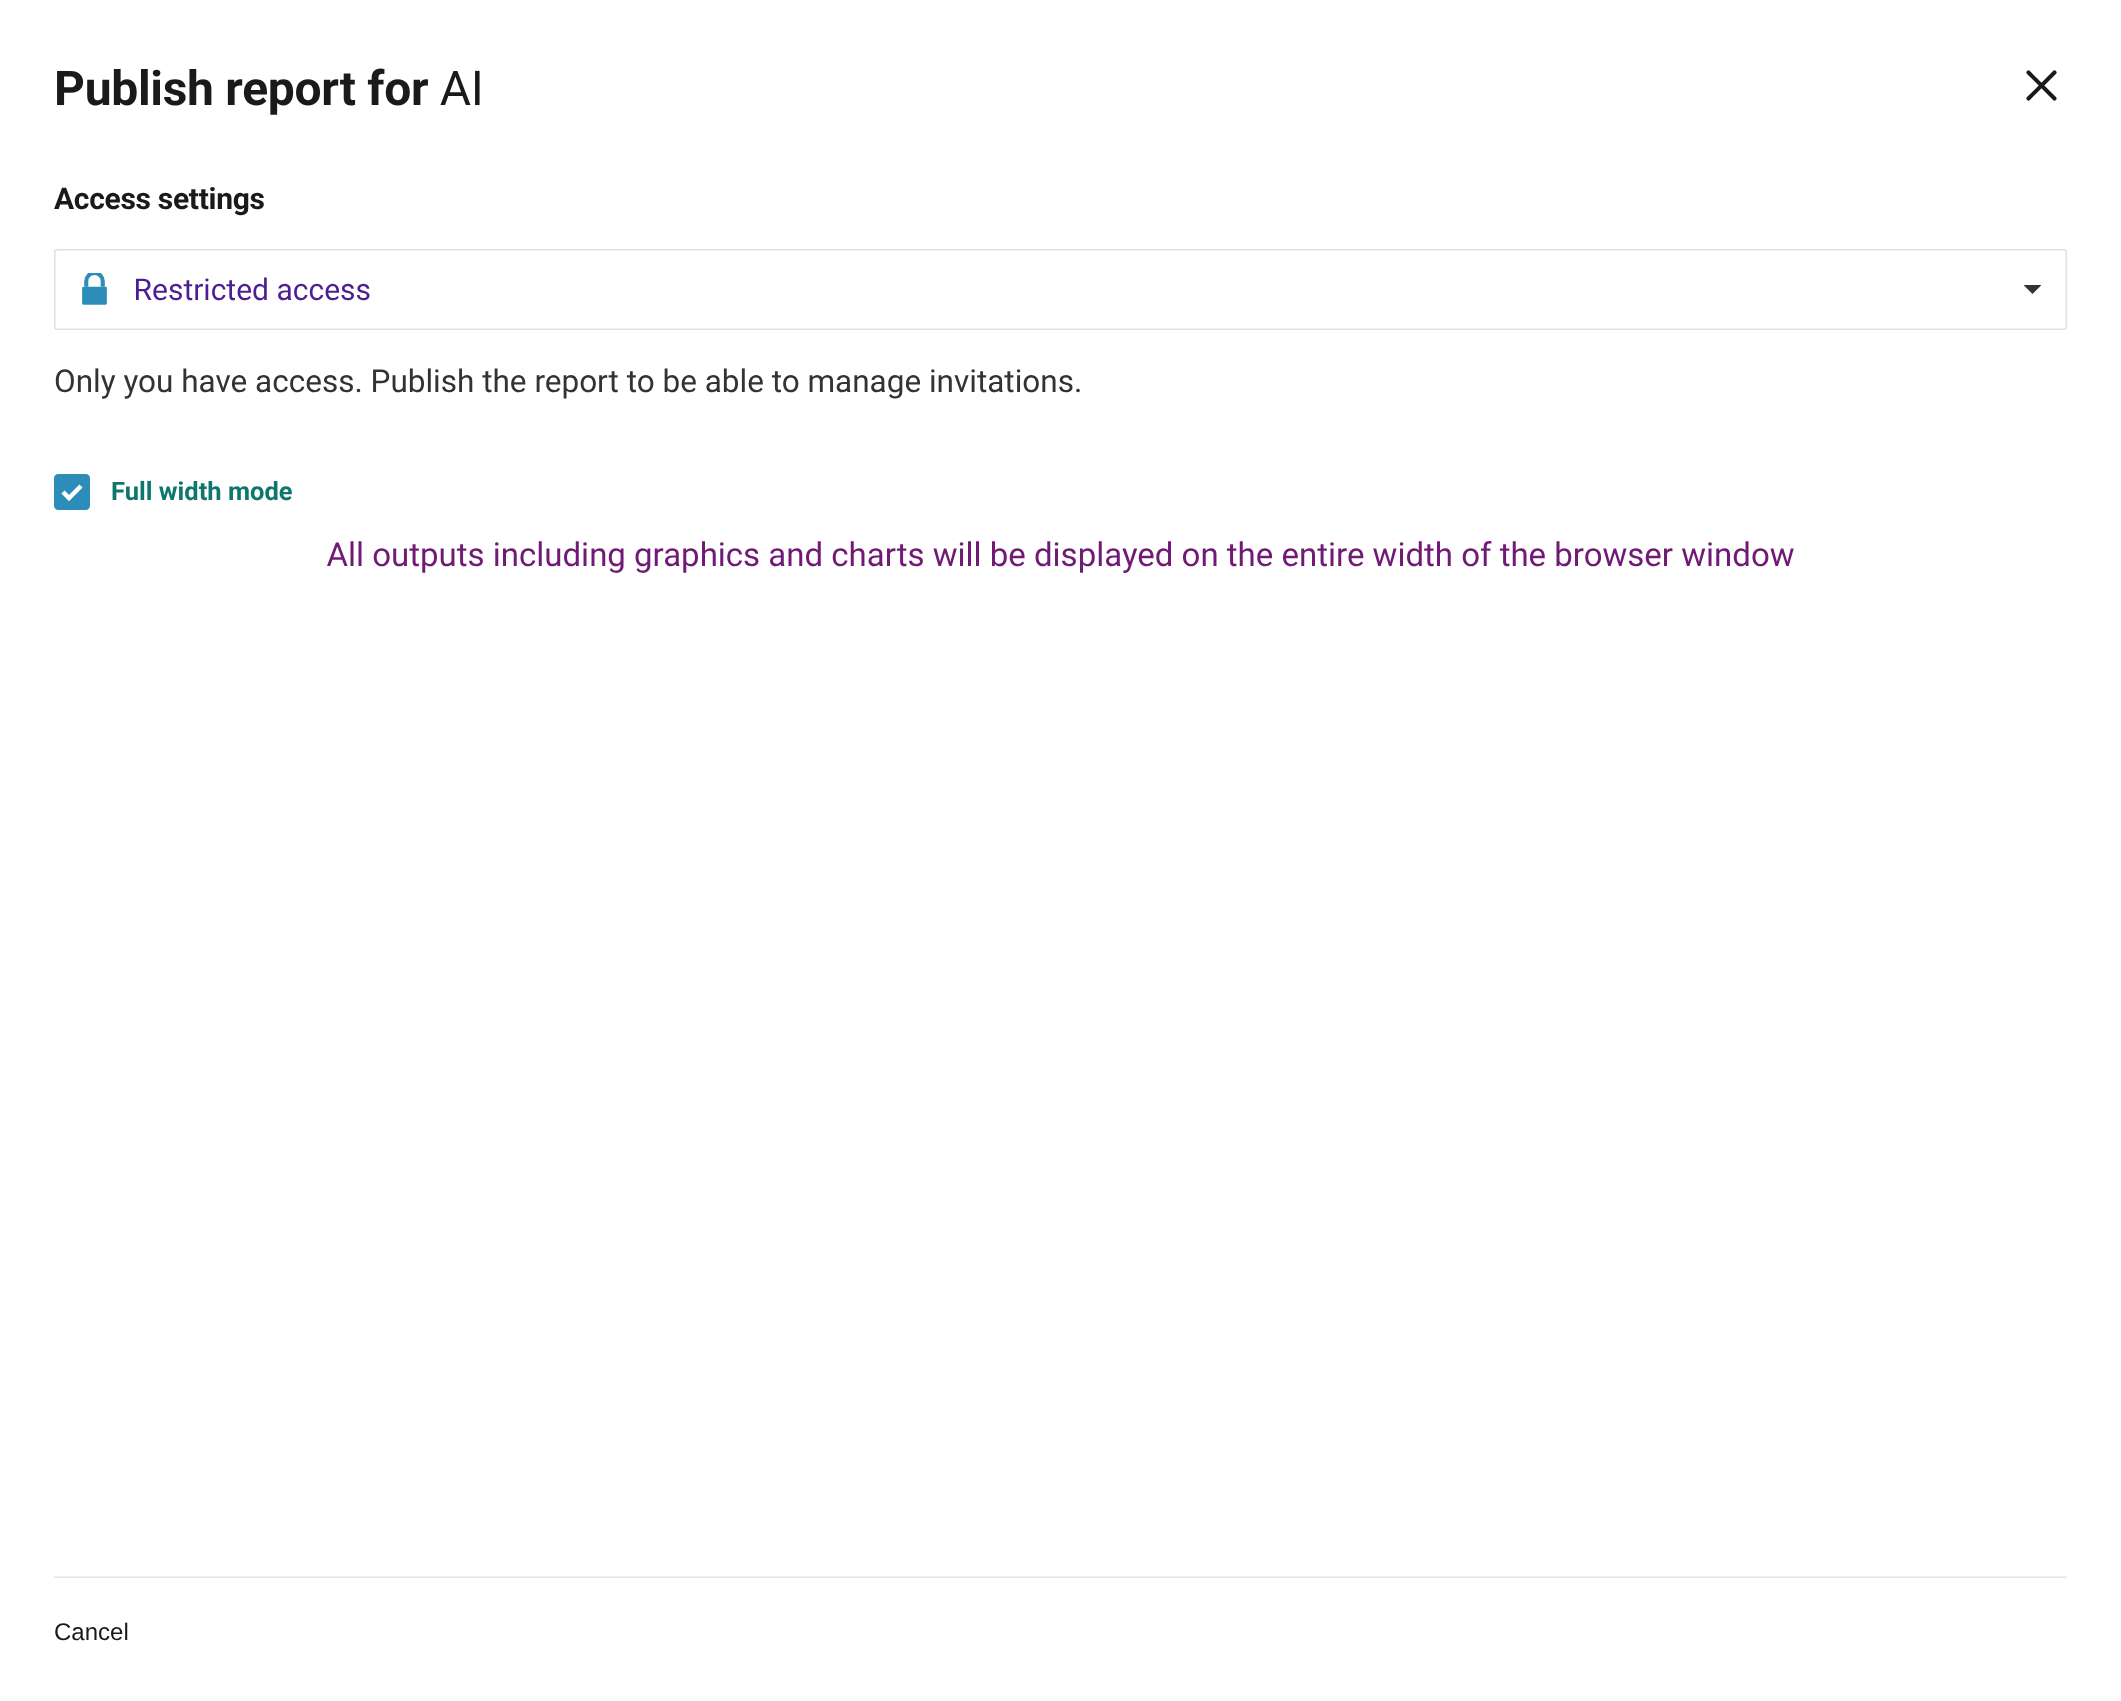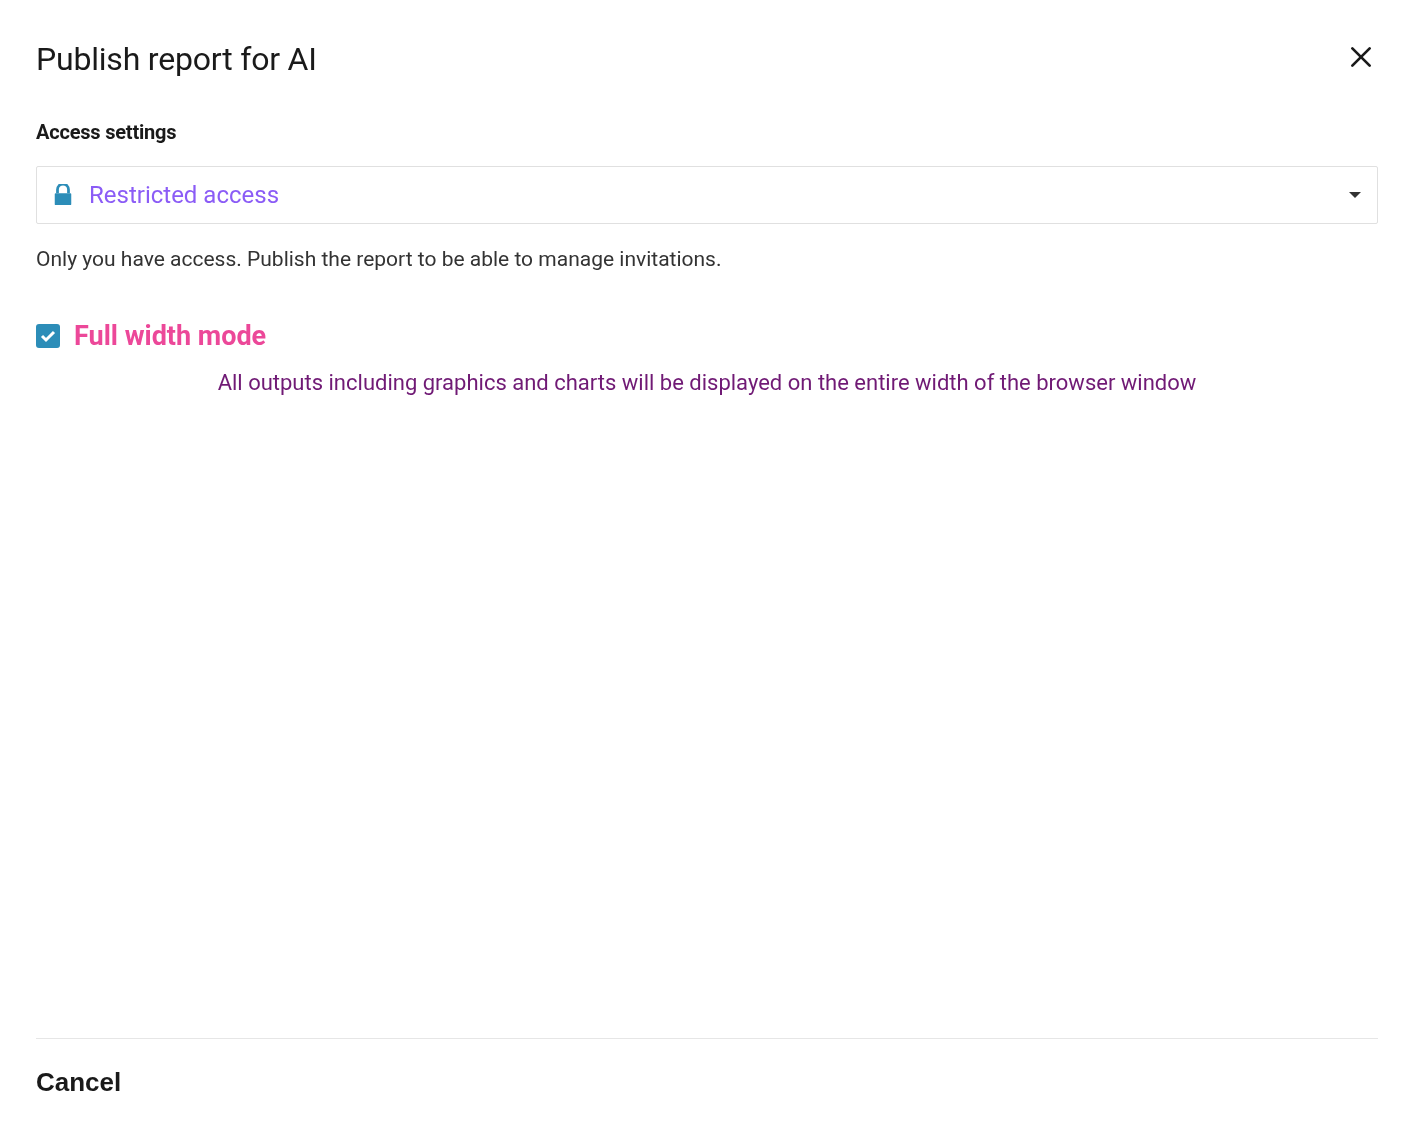--- a/index.html
+++ b/index.html
@@ -27,21 +27,21 @@
       align-items: flex-start;
       margin-bottom: 42px;
     }
     .dialog-title {
       font-size: 32px;
       font-weight: 400;
       color: #1a1a1a;
       letter-spacing: -0.2px;
     }
     .dialog-title .bold {
-      font-weight: 400;
+      font-weight: 700;
     }
     .close-btn {
       background: none;
       border: none;
       cursor: pointer;
       padding: 4px;
       color: #1a1a1a;
       display: flex;
       align-items: center;
       justify-content: center;
@@ -80,22 +80,22 @@
     .lock-icon {
       color: #2c8db8;
       display: flex;
       align-items: center;
     }
     .lock-icon svg {
       width: 20px;
       height: 22px;
     }
     .select-text {
-      color: #8b5cf6;
-      font-size: 24px;
+      color: #4c1d95;
+      font-size: 20px;
     }
     .chevron-icon {
       color: #333;
       display: flex;
       align-items: center;
     }
     .chevron-icon svg {
       width: 12px;
       height: 8px;
     }
@@ -124,23 +124,23 @@
       flex-shrink: 0;
     }
     .checkbox svg {
       width: 16px;
       height: 14px;
       stroke: #fff;
       stroke-width: 3;
       fill: none;
     }
     .checkbox-label {
-      font-size: 27px;
-      font-weight: 700;
-      color: #ec4899;
+      font-size: 17px;
+      font-weight: 700;
+      color: #0f766e;
       cursor: pointer;
     }
     .checkbox-desc {
       font-size: 22px;
       color: #701a75;
       line-height: 1.5;
       text-align: center;
     }
     .dialog-footer {
       margin-top: auto;
@@ -163,22 +163,22 @@
       align-items: center;
       gap: 12px;
     }
     .publish-btn svg {
       width: 22px;
       height: 22px;
     }
     .cancel-btn {
       background: none;
       border: none;
-      font-size: 26px;
-      font-weight: 700;
+      font-size: 16px;
+      font-weight: 400;
       color: #1a1a1a;
       cursor: pointer;
     }
     .content-body {
       flex-grow: 1;
     }
   </style>
 </head>
 <body>
 

